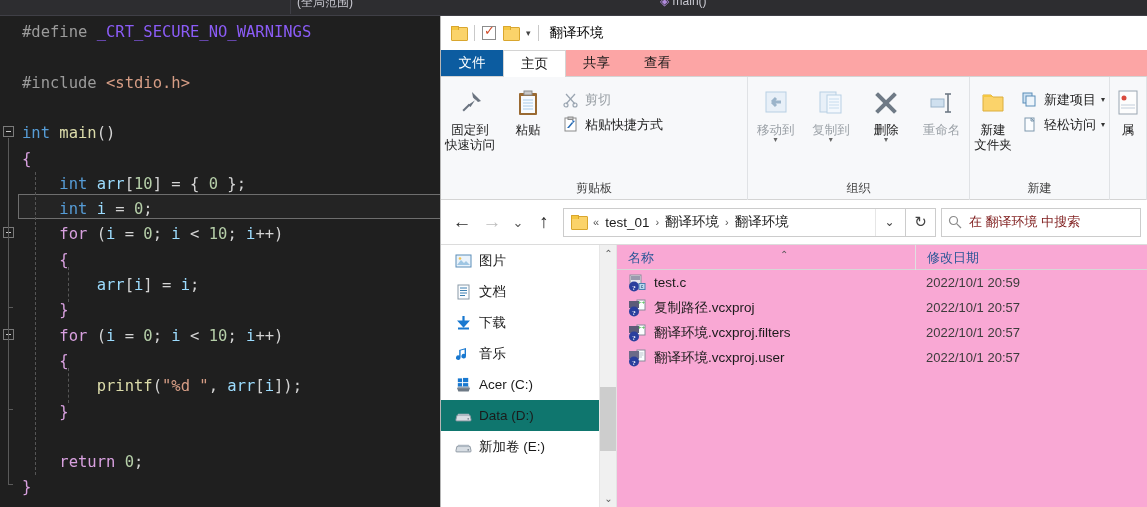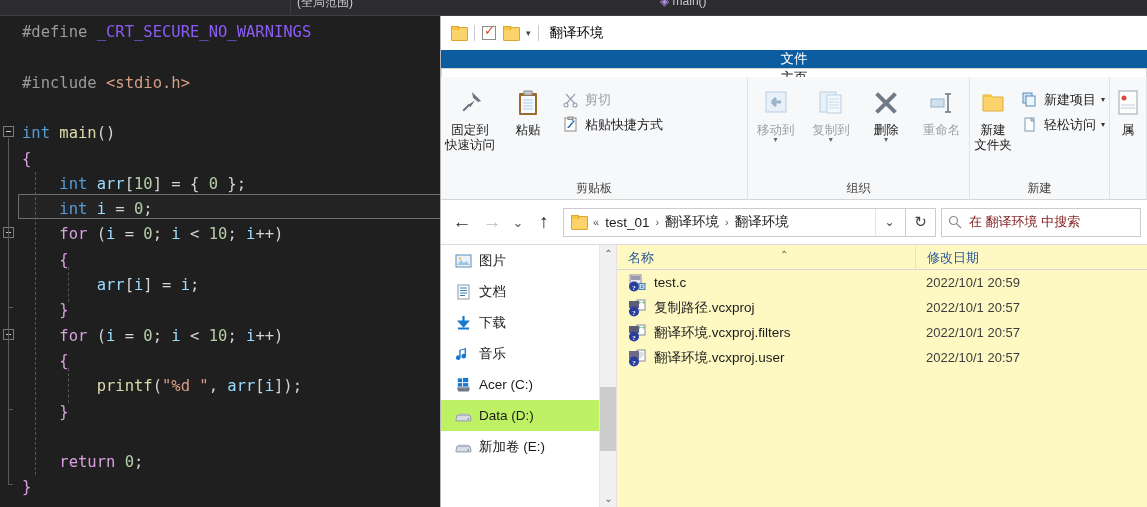--- a/index.html
+++ b/index.html
@@ -115,21 +115,20 @@
   .qa-caret {
     margin-left: 7px; font-size: 9px; color: #444; line-height: 1;
   }
   #win-title { margin-left: 4px; font-size: 13.5px; color: #000; }
 
   
   #tabbar {
     position: relative; height: 27px; background: #fca5a5;
     display: flex; align-items: stretch;
     border-bottom: 1px solid #d4d4d4;
-    flex-direction: column;
   }
   .rtab {
     display: flex; align-items: center; justify-content: center;
     padding: 0 17px; font-size: 13.5px; color: #1a1a1a; cursor: default;
   }
   .rtab.file {
     background: #0c5ca0; color: #fff; min-width: 62px;
   }
   .rtab.active {
     background: #ffffff; border-left: 1px solid #d4d4d4;
@@ -211,40 +210,40 @@
   
   #content { position: relative; display: flex; height: 262px; background: #fff; }
   #navpane {
     width: 176px; height: 100%; background: #fff; position: relative;
     border-right: 1px solid #e3e3e3; overflow: hidden;
   }
   .nav-item {
     display: flex; align-items: center; height: 31px; padding-left: 38px;
     font-size: 13.5px; color: #1b1b1b; cursor: default; white-space: nowrap;
   }
-  .nav-item.selected { background: #bef264; }
+  .nav-item.selected { background: #0f766e; }
   .nav-item .nicon {
     position: absolute; margin-left: -24px; width: 17px; height: 17px;
     display: flex; align-items: center; justify-content: center;
   }
   #nav-scroll {
     position: absolute; right: 0; top: 0; width: 17px; height: 100%;
     background: #f0f0f0; border-left: 1px solid #e6e6e6;
   }
   .scroll-arrow {
     position: absolute; left: 0; width: 17px; height: 17px;
     display: flex; align-items: center; justify-content: center;
     font-size: 10px; color: #606060;
   }
   #nav-thumb {
     position: absolute; left: 0; width: 17px; top: 142px; height: 64px;
     background: #cdcdcd;
   }
 
-  #filepane { flex: 1; position: relative; background: #fef9c3; overflow: hidden; }
+  #filepane { flex: 1; position: relative; background: #f9a8d4; overflow: hidden; }
   #colheader {
     position: relative; height: 25px; display: flex; align-items: center;
     border-bottom: 1px solid #d7d7d7;
   }
   .colh {
     font-size: 13px; color: #2b5797; padding-left: 11px; position: relative;
     height: 25px; line-height: 25px;
   }
   .colh.name { width: 298px; }
   .colh.date { width: 200px; border-left: 1px solid #e0e0e0; }

